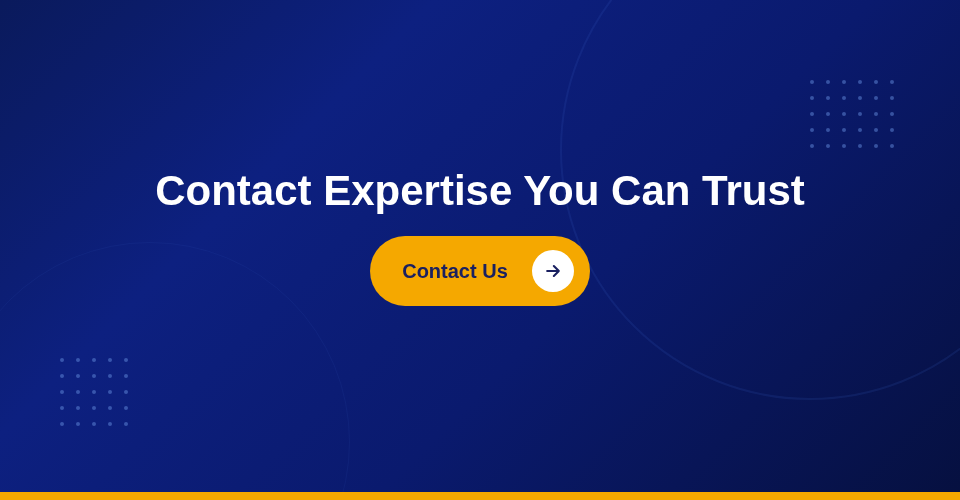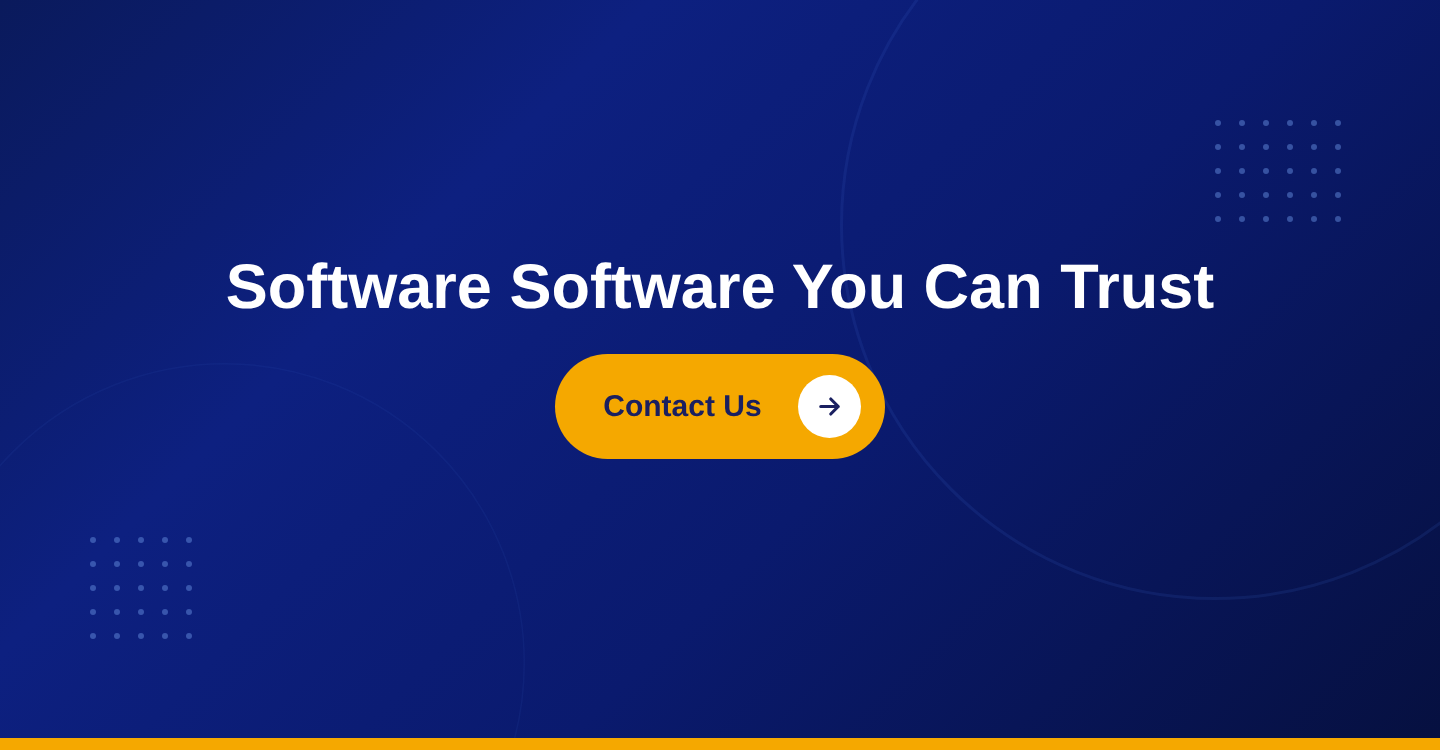--- a/index.html
+++ b/index.html
@@ -223,21 +223,21 @@
         <span></span>
         <span></span>
         <span></span>
       <span></span>
         <span></span>
         <span></span>
         <span></span>
         <span></span>
     </div>
 
-    <h1 class="hero-title">Software Software You Can Trust</h1>
+    <h1 class="hero-title">Contact Expertise You Can Trust</h1>
 
 
     <button class="cta-button">
       <span class="cta-button-label">Contact Us</span>
       <div class="cta-arrow-circle">
         <svg viewBox="0 0 24 24" fill="none" xmlns="http://www.w3.org/2000/svg">
           <path d="M5 12H19M19 12L13 6M19 12L13 18" stroke="#1a2060" stroke-width="2.5" stroke-linecap="round" stroke-linejoin="round"></path>
         </svg>
       </div>
     </button>

